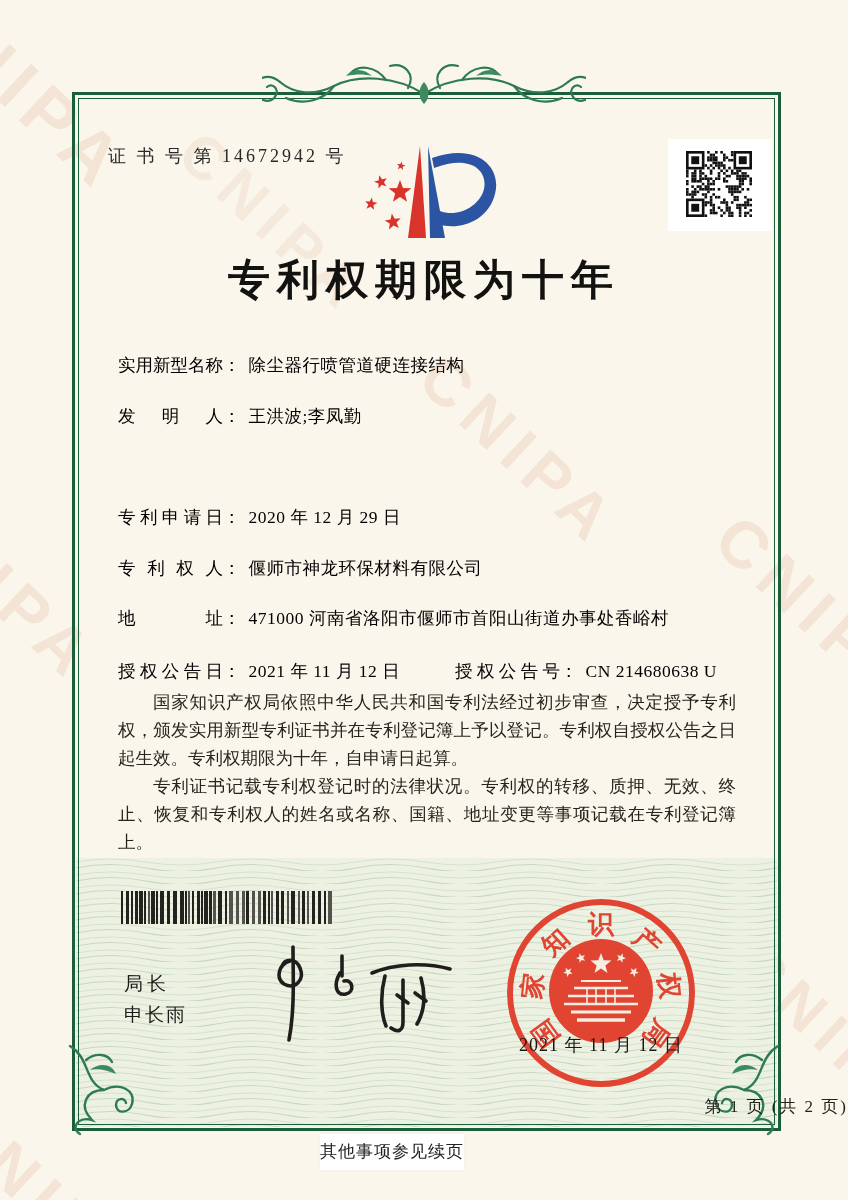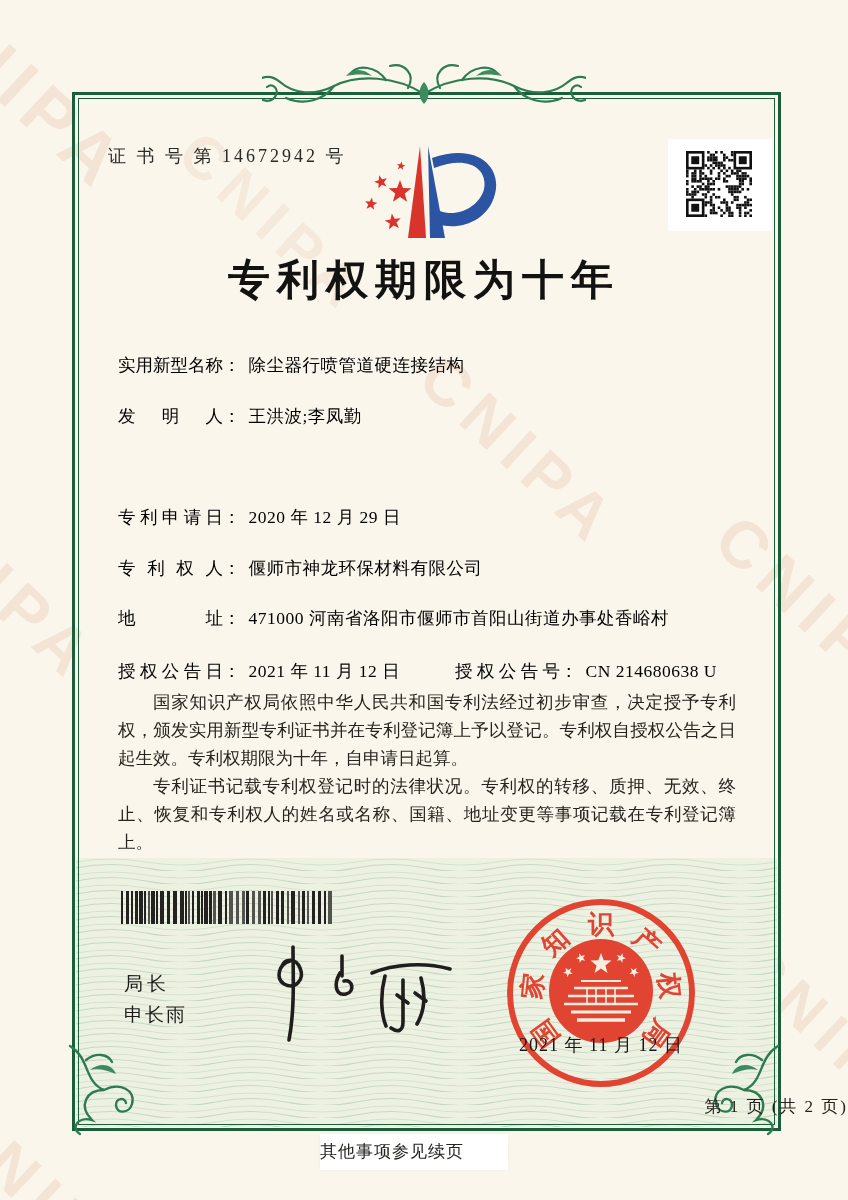--- a/index.html
+++ b/index.html
@@ -48,22 +48,22 @@
   #barcode{position:absolute;left:121px;top:891px;width:218px;height:33px;z-index:5;}
   #barcode i{position:absolute;top:0;bottom:0;background:#23221f;}
   .sig-title{position:absolute;left:124px;top:971px;font-size:19px;color:#1c1b18;z-index:5;letter-spacing:4px;}
   .sig-name{position:absolute;left:124px;top:1002px;font-size:19px;color:#1c1b18;z-index:5;letter-spacing:2px;}
   .sig-hand{position:absolute;left:252px;top:943px;z-index:6;}
   .seal{position:absolute;left:501px;top:893px;z-index:6;opacity:0.94;}
   .seal-date{position:absolute;left:495px;top:1033px;width:212px;text-align:center;
       font-size:18px;color:#181816;z-index:7;letter-spacing:1px;}
   .page-num{position:absolute;left:0;right:0;top:1095px;text-align:right;font-size:17px;
       color:#24231f;z-index:5;letter-spacing:2px;}
-  .cont-box{position:absolute;left:320px;top:1134px;width:188px;height:36px;background:#ffffff;
-      z-index:5;text-align:left;line-height:36px;font-size:17px;color:#24231f;letter-spacing:1px;
+  .cont-box{position:absolute;left:320px;top:1134px;width:144px;height:36px;background:#ffffff;
+      z-index:5;text-align:center;line-height:36px;font-size:17px;color:#24231f;letter-spacing:1px;
       box-shadow:0 0 4px rgba(0,0,0,0.04);}
 </style>
 </head>
 <body>
 
 <div id="page">
 
   <div class="wm" style="left:-52px;top:-36px;font-size:72px">CNIPA</div>
   <div class="wm" style="left:212px;top:118px;font-size:60px;color:rgba(213,158,124,0.14)">CNIPA</div>
   <div class="wm" style="left:455px;top:340px;font-size:64px">CNIPA</div>

